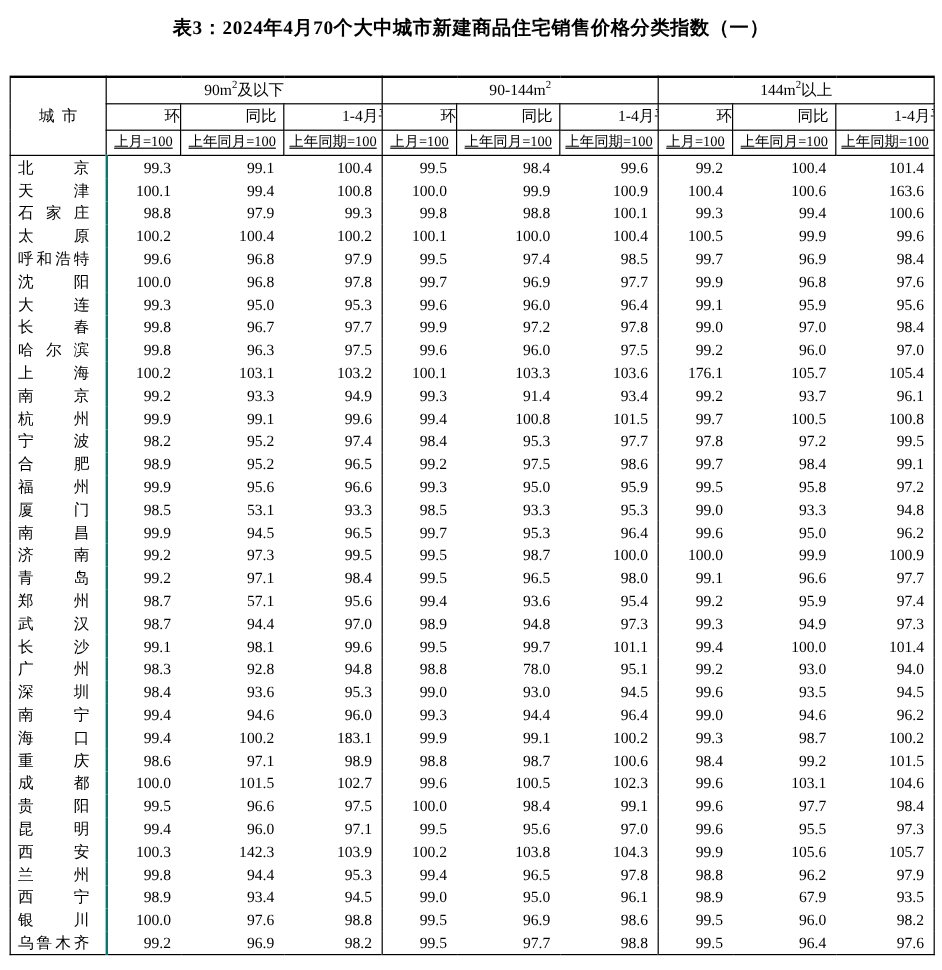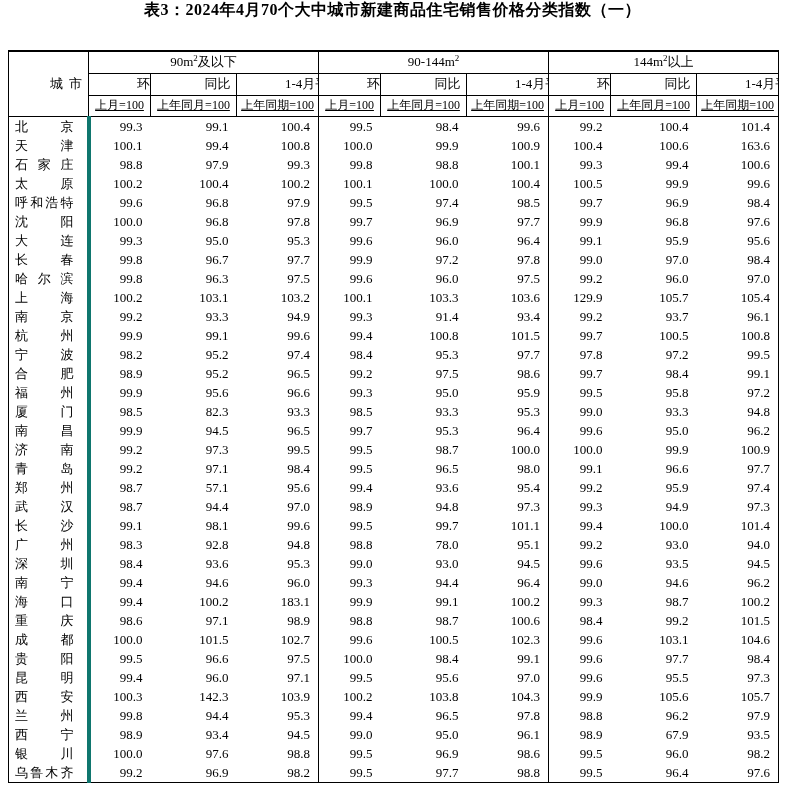--- a/index.html
+++ b/index.html
@@ -8,20 +8,21 @@
     width: 785px;
     height: 808px;
     overflow: hidden;
     color: #000;
     font-family: "Liberation Serif", "DejaVu Serif", serif;
   }
   .title {
     text-align: center;
     font-size: 16px;
     font-weight: bold;
+    padding-top: 13px;
     letter-spacing: 0.5px;
   }
   table.stats {
     border-collapse: collapse;
     table-layout: fixed;
     width: 770px;
     margin: 29px 0 0 8px;
     border-top: 2px solid #000;
     border-left: 1px solid #000;
     border-right: 1px solid #000;
@@ -35,34 +36,34 @@
     border: 1px solid #000;
     font-weight: normal;
     text-align: center;
     vertical-align: middle;
     overflow: hidden;
     white-space: nowrap;
   }
   thead tr.grp-row th { height: 22px; font-size: 13px; }
   thead tr.sub-row th { height: 22px; font-size: 13px; padding-left: 48px; }
   thead tr.base-row th { height: 21px; font-size: 12px; text-decoration: underline; }
-  th.city-h { font-size: 13px; letter-spacing: 6px; padding-left: 6px; text-align: right; }
+  th.city-h { font-size: 13px; letter-spacing: 6px; padding-left: 6px; }
   thead sup { font-size: 9px; line-height: 0; }
   tbody td {
     height: 19px;
     font-size: 13px;
     line-height: 19px;
     vertical-align: middle;
     white-space: nowrap;
     overflow: hidden;
   }
   tbody td.val { text-align: right; padding-right: 8px; }
   tbody td.gstart { border-left: 1px solid #000; }
   tbody td.city {
-    border-right: 4px solid #0f766e;
+    border-right: 2px solid #0f766e;
     padding: 0 13px 0 6px;
     text-align: justify;
     text-align-last: justify;
   }
 </style>
 </head>
 <body>
 
 <div class="page">
   <h1 class="title">表3：2024年4月70个大中城市新建商品住宅销售价格分类指数（一）</h1>
@@ -220,21 +221,21 @@
           <td class="val">97.0</td>
         </tr>
         <tr>
           <td class="city">上海</td>
           <td class="val gstart">100.2</td>
           <td class="val">103.1</td>
           <td class="val">103.2</td>
           <td class="val gstart">100.1</td>
           <td class="val">103.3</td>
           <td class="val">103.6</td>
-          <td class="val gstart">129.9</td>
+          <td class="val gstart">176.1</td>
           <td class="val">105.7</td>
           <td class="val">105.4</td>
         </tr>
         <tr>
           <td class="city">南京</td>
           <td class="val gstart">99.2</td>
           <td class="val">93.3</td>
           <td class="val">94.9</td>
           <td class="val gstart">99.3</td>
           <td class="val">91.4</td>
@@ -287,21 +288,21 @@
           <td class="val gstart">99.3</td>
           <td class="val">95.0</td>
           <td class="val">95.9</td>
           <td class="val gstart">99.5</td>
           <td class="val">95.8</td>
           <td class="val">97.2</td>
         </tr>
         <tr>
           <td class="city">厦门</td>
           <td class="val gstart">98.5</td>
-          <td class="val">82.3</td>
+          <td class="val">53.1</td>
           <td class="val">93.3</td>
           <td class="val gstart">98.5</td>
           <td class="val">93.3</td>
           <td class="val">95.3</td>
           <td class="val gstart">99.0</td>
           <td class="val">93.3</td>
           <td class="val">94.8</td>
         </tr>
         <tr>
           <td class="city">南昌</td>

